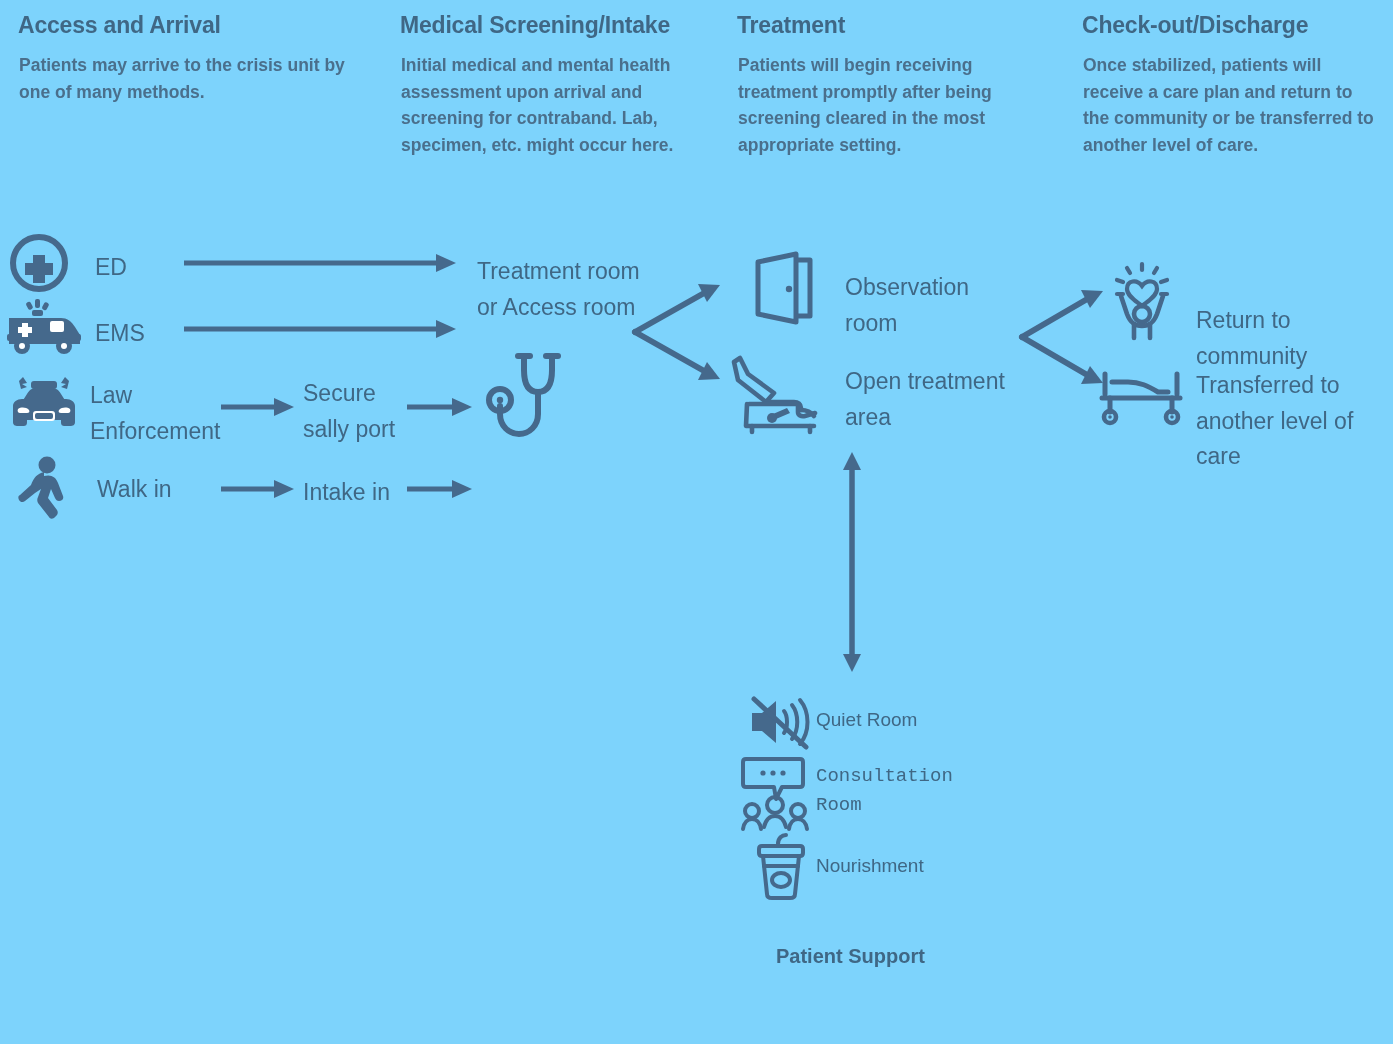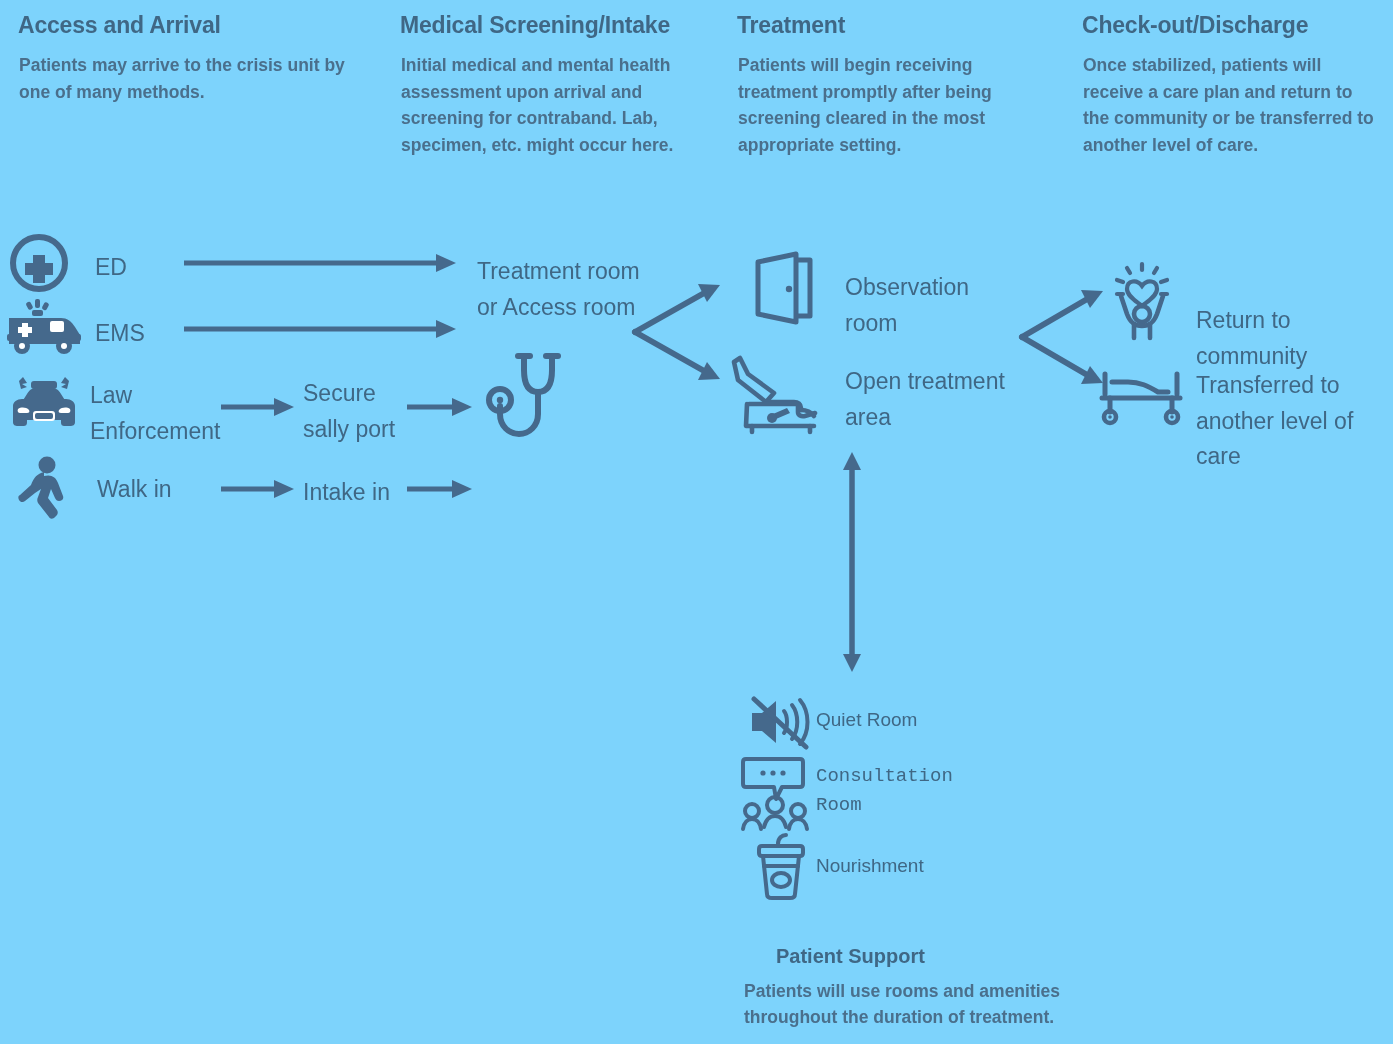--- a/index.html
+++ b/index.html
@@ -310,15 +310,14 @@
         <path d="M10,14 h38 c2,0 3,1 3,3 v4 c0,2 -1,3 -3,3 h-38 c-2,0 -3,-1 -3,-3 v-4 c0,-2 1,-3 3,-3 z"></path>
         <path d="M11,24 L15,62 c0,3 2,4 5,4 h18 c3,0 5,-1 5,-4 L47,24"></path>
         <line x1="12" y1="34" x2="46" y2="34"></line>
         <ellipse cx="29" cy="48" rx="9" ry="7"></ellipse>
       </g>
     </svg>
   </div>
   <div class="abs support-label" style="left:816px; top:852px;">Nourishment</div>
 
   <div class="abs support-title" style="left:776px; top:945px;">Patient Support</div>
-  <div class="abs support-desc" style="left:744px; top:978px; width:345px;">Patients will use rooms and amenities throughout the duration of treatment.</div>
 
 </div>
 
 </body></html>

